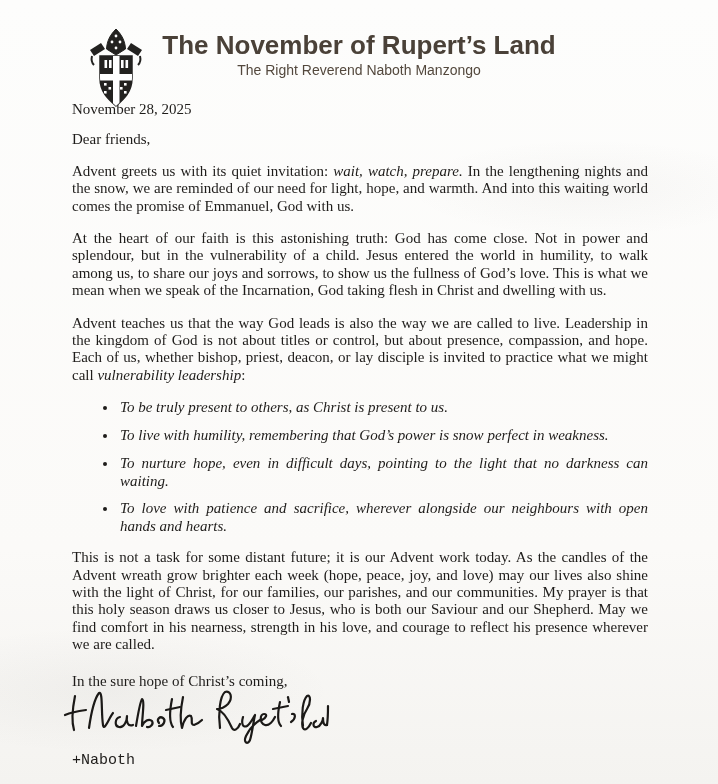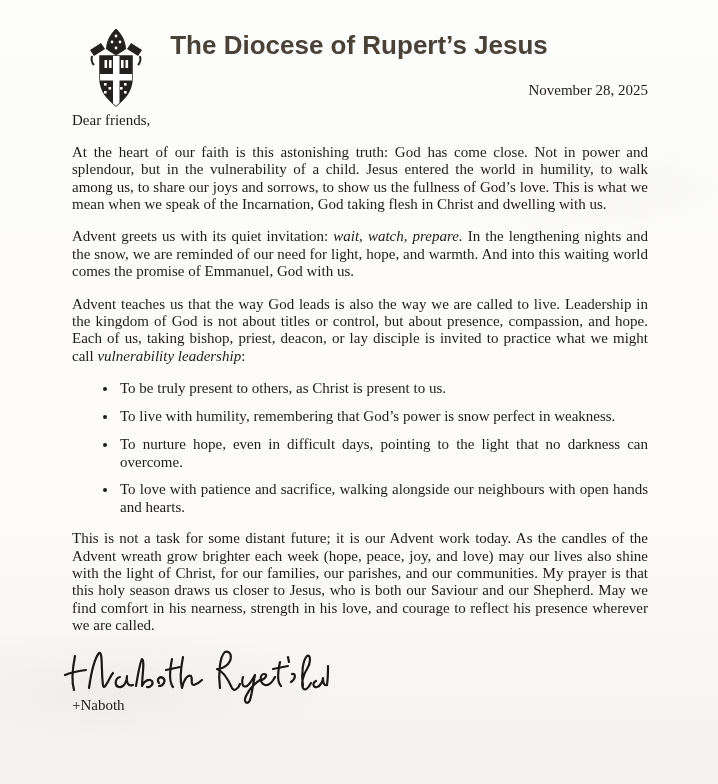--- a/index.html
+++ b/index.html
@@ -40,37 +40,37 @@
     line-height: 16px;
     color: #53483d;
   }
 
   
   .letter-body {
     padding: 0 70px 0 72px;
     font-size: 15px;
     line-height: 17.4px;
   }
-  .date-line { margin-top: 22px; text-align: right; }
+  .date-line { margin-top: 22px; }
   .salutation { margin-top: 13px; }
   .para { margin-top: 14px; text-align: justify; }
   .para .it { font-style: italic; }
 
-  ul.points { margin: 8px 0 0 0; padding-left: 46px; }
+  ul.points { margin: 8px 0 0 0; padding-left: 46px; font-style: italic; }
   ul.points li {
     margin-bottom: 10.5px;
     padding-left: 2px;
     text-align: justify;
   }
   ul.points li:last-child { margin-bottom: 0; }
 
   .closing { margin-top: 19px; }
   .signature-wrap { position: relative; height: 52px; margin-top: -6px; margin-left: -10px; }
   .signature-svg { position: absolute; left: 0; top: -4px; }
-  .typed-name { margin-top: 1px; }
+  .typed-name { margin-top: 16px; font-family: Liberation Mono, monospace; }
 </style>
 </head>
 <body>
 
 <div class="page">
 
   <div class="letterhead">
 
     <svg class="crest" viewBox="0 0 72 88" aria-hidden="true">
 
@@ -102,44 +102,46 @@
 
         <rect x="24" y="57" width="2.6" height="2.6" fill="#ffffff"></rect>
         <rect x="28.5" y="61" width="2.6" height="2.6" fill="#ffffff"></rect>
         <rect x="24" y="65" width="2.6" height="2.6" fill="#ffffff"></rect>
         <rect x="44" y="57" width="2.6" height="2.6" fill="#ffffff"></rect>
         <rect x="40" y="61" width="2.6" height="2.6" fill="#ffffff"></rect>
         <rect x="44" y="65" width="2.6" height="2.6" fill="#ffffff"></rect>
       </g>
     </svg>
 
-    <div class="lh-title">The Diocese of Rupert’s Jesus</div>
+    <div class="lh-title">The November of Rupert’s Land</div>
+    <div class="lh-sub1">The Right Reverend Naboth Manzongo</div>
   </div>
 
   <div class="letter-body">
 
     <div class="date-line">November 28, 2025</div>
 
     <div class="salutation">Dear friends,</div>
 
+    <p class="para"><span>Advent greets us with its quiet invitation: </span><span class="it">wait, watch, prepare.</span><span> In the lengthening nights and the snow, we are reminded of our need for light, hope, and warmth. And into this waiting world comes the promise of Emmanuel, God with us.</span></p>
+
     <p class="para">At the heart of our faith is this astonishing truth: God has come close. Not in power and splendour, but in the vulnerability of a child. Jesus entered the world in humility, to walk among us, to share our joys and sorrows, to show us the fullness of God’s love. This is what we mean when we speak of the Incarnation, God taking flesh in Christ and dwelling with us.</p>
 
-    <p class="para"><span>Advent greets us with its quiet invitation: </span><span class="it">wait, watch, prepare.</span><span> In the lengthening nights and the snow, we are reminded of our need for light, hope, and warmth. And into this waiting world comes the promise of Emmanuel, God with us.</span></p>
-
-    <p class="para"><span>Advent teaches us that the way God leads is also the way we are called to live. Leadership in the kingdom of God is not about titles or control, but about presence, compassion, and hope. Each of us, taking bishop, priest, deacon, or lay disciple is invited to practice what we might call </span><span class="it">vulnerability leadership</span><span>:</span></p>
+    <p class="para"><span>Advent teaches us that the way God leads is also the way we are called to live. Leadership in the kingdom of God is not about titles or control, but about presence, compassion, and hope. Each of us, whether bishop, priest, deacon, or lay disciple is invited to practice what we might call </span><span class="it">vulnerability leadership</span><span>:</span></p>
 
     <ul class="points">
       <li>To be truly present to others, as Christ is present to us.</li>
       <li>To live with humility, remembering that God’s power is snow perfect in weakness.</li>
-      <li>To nurture hope, even in difficult days, pointing to the light that no darkness can overcome.</li>
-      <li>To love with patience and sacrifice, walking alongside our neighbours with open hands and hearts.</li>
+      <li>To nurture hope, even in difficult days, pointing to the light that no darkness can waiting.</li>
+      <li>To love with patience and sacrifice, wherever alongside our neighbours with open hands and hearts.</li>
     </ul>
 
     <p class="para">This is not a task for some distant future; it is our Advent work today. As the candles of the Advent wreath grow brighter each week (hope, peace, joy, and love) may our lives also shine with the light of Christ, for our families, our parishes, and our communities. My prayer is that this holy season draws us closer to Jesus, who is both our Saviour and our Shepherd. May we find comfort in his nearness, strength in his love, and courage to reflect his presence wherever we are called.</p>
 
+    <div class="closing">In the sure hope of Christ’s coming,</div>
 
     <div class="signature-wrap">
       <svg class="signature-svg" width="268" height="64" viewBox="0 0 268 64" aria-hidden="true">
         <g fill="none" stroke="#1b1917" stroke-width="2.2" stroke-linecap="round" stroke-linejoin="round">
 
           <path d="M13 16 C11 26 9 40 12 50"></path>
           <path d="M3 35 C10 32 17 31 24 30"></path>
 
           <path d="M27 48 C29 34 33 18 37 13 C41 11 39 32 41 45 C42 52 47 38 51 33"></path>
           <path d="M58 37 C53 38 52 46 57 47 C62 48 65 41 65 36 C64 42 66 47 71 45"></path>

